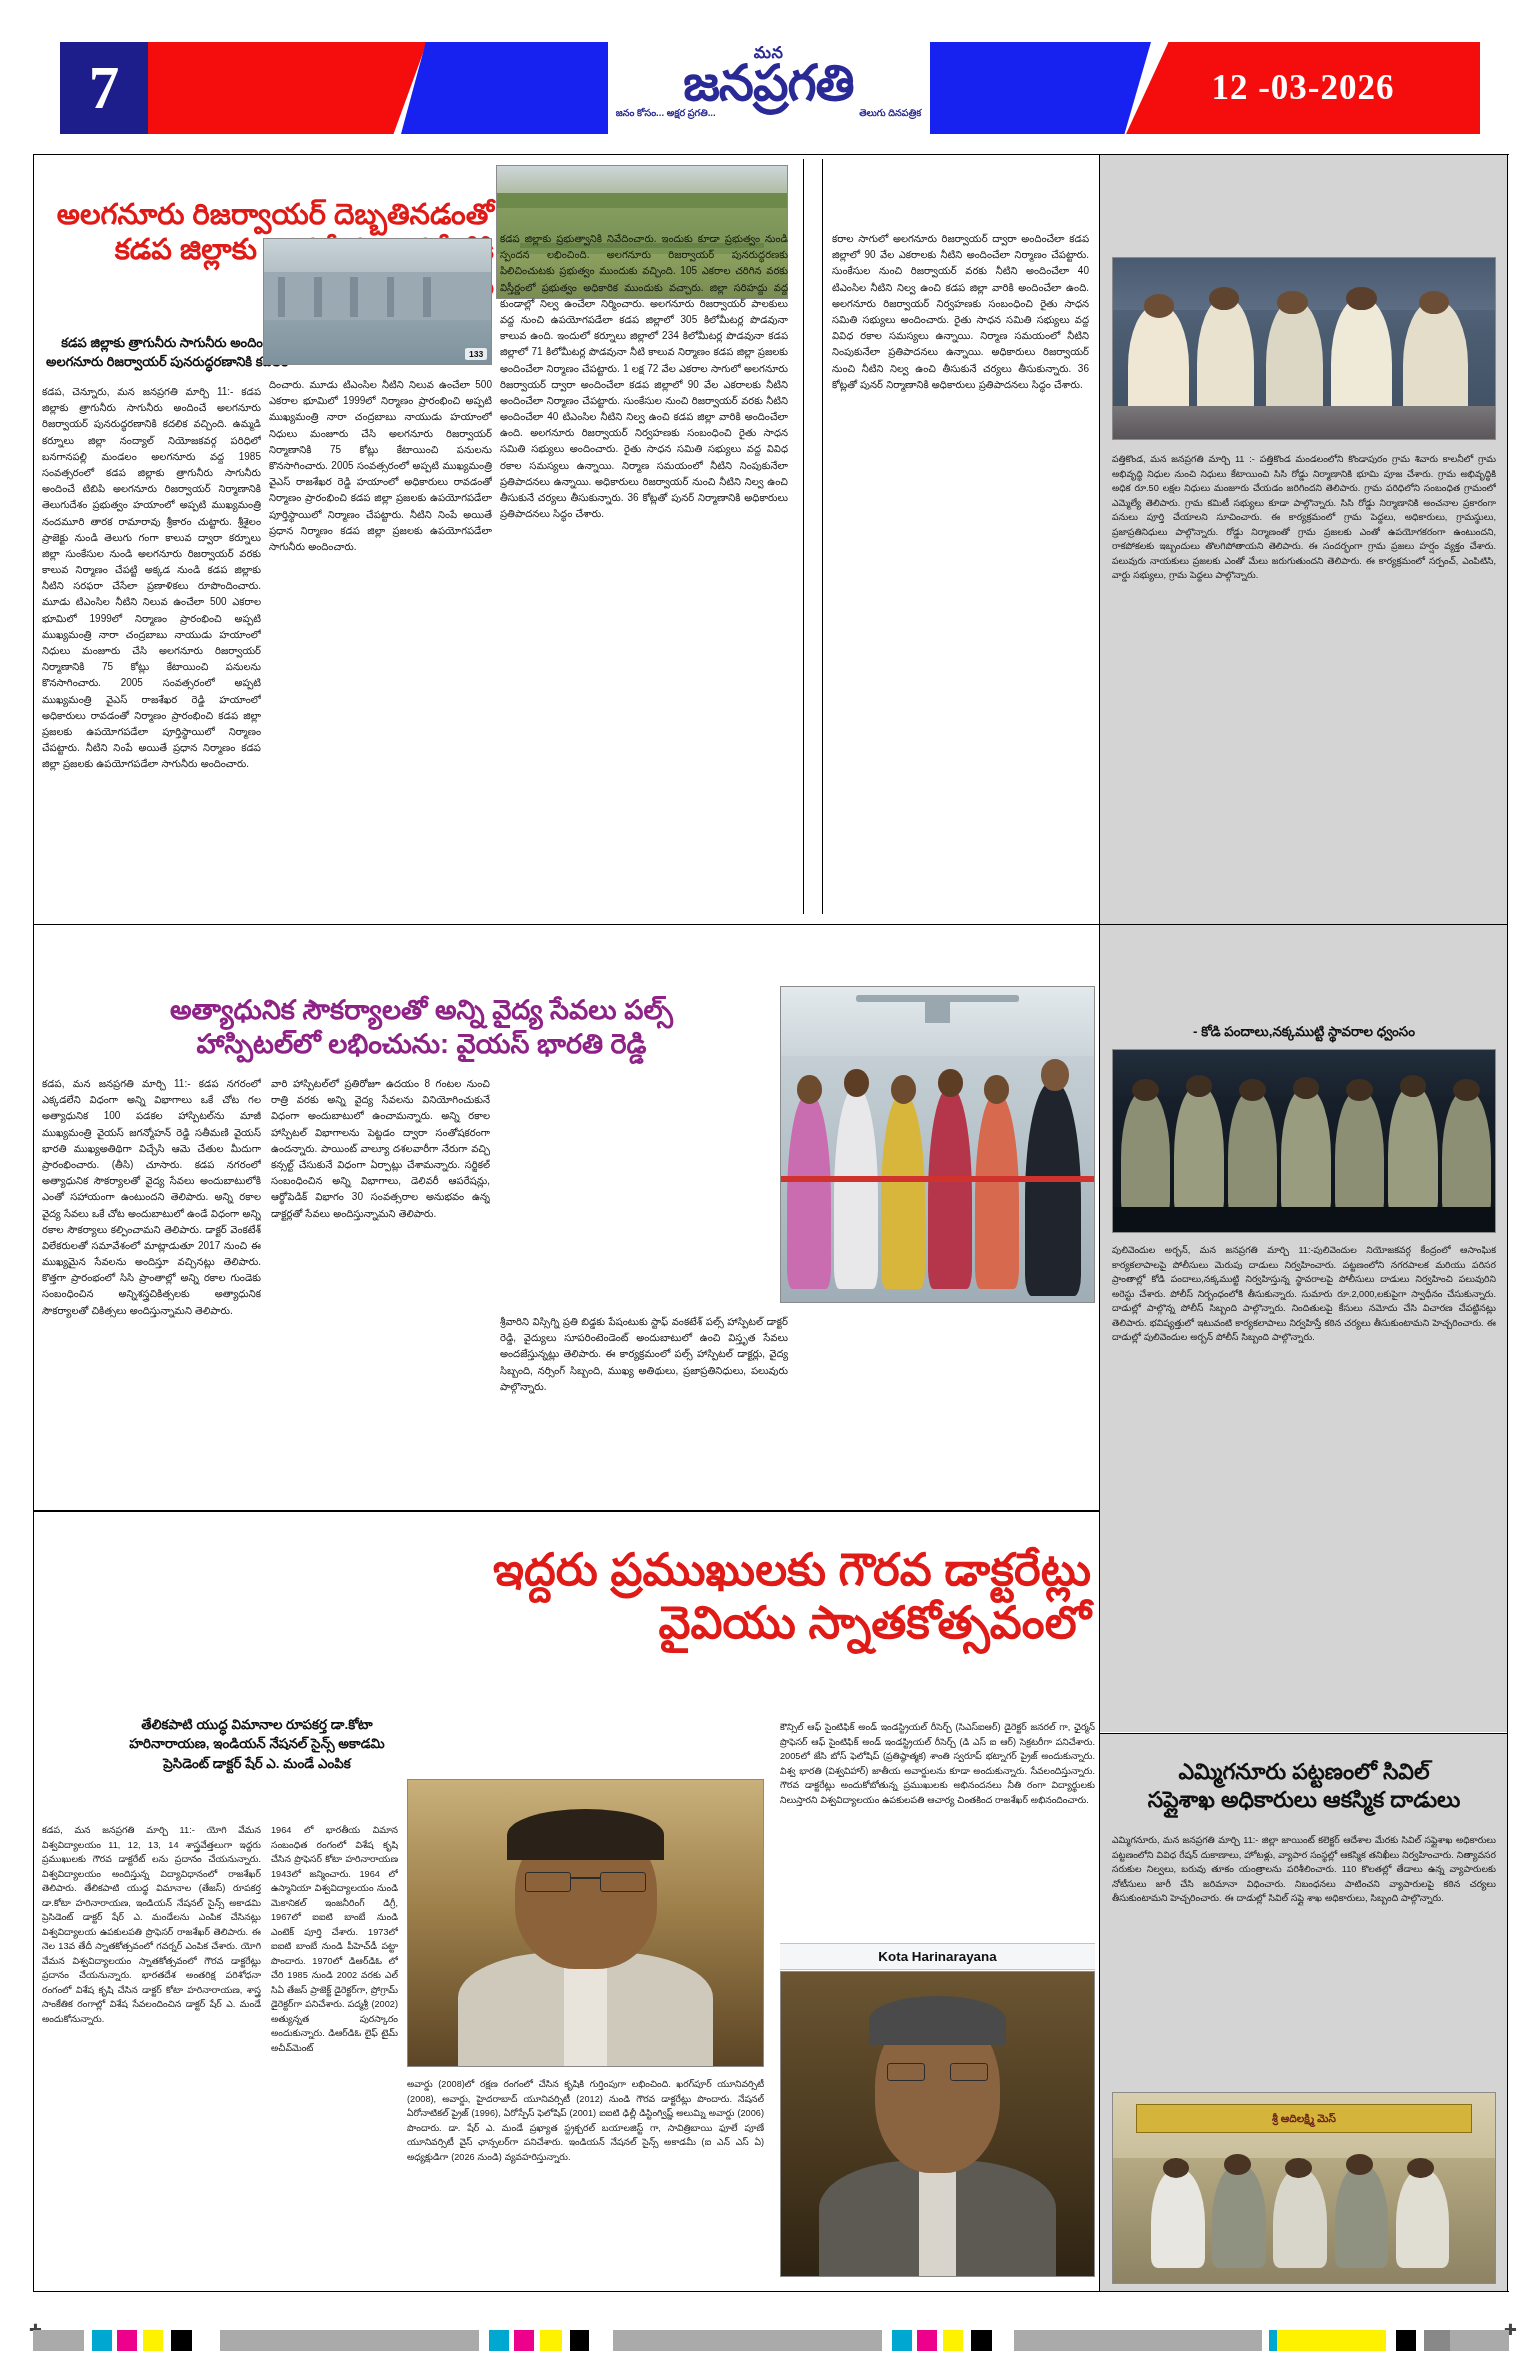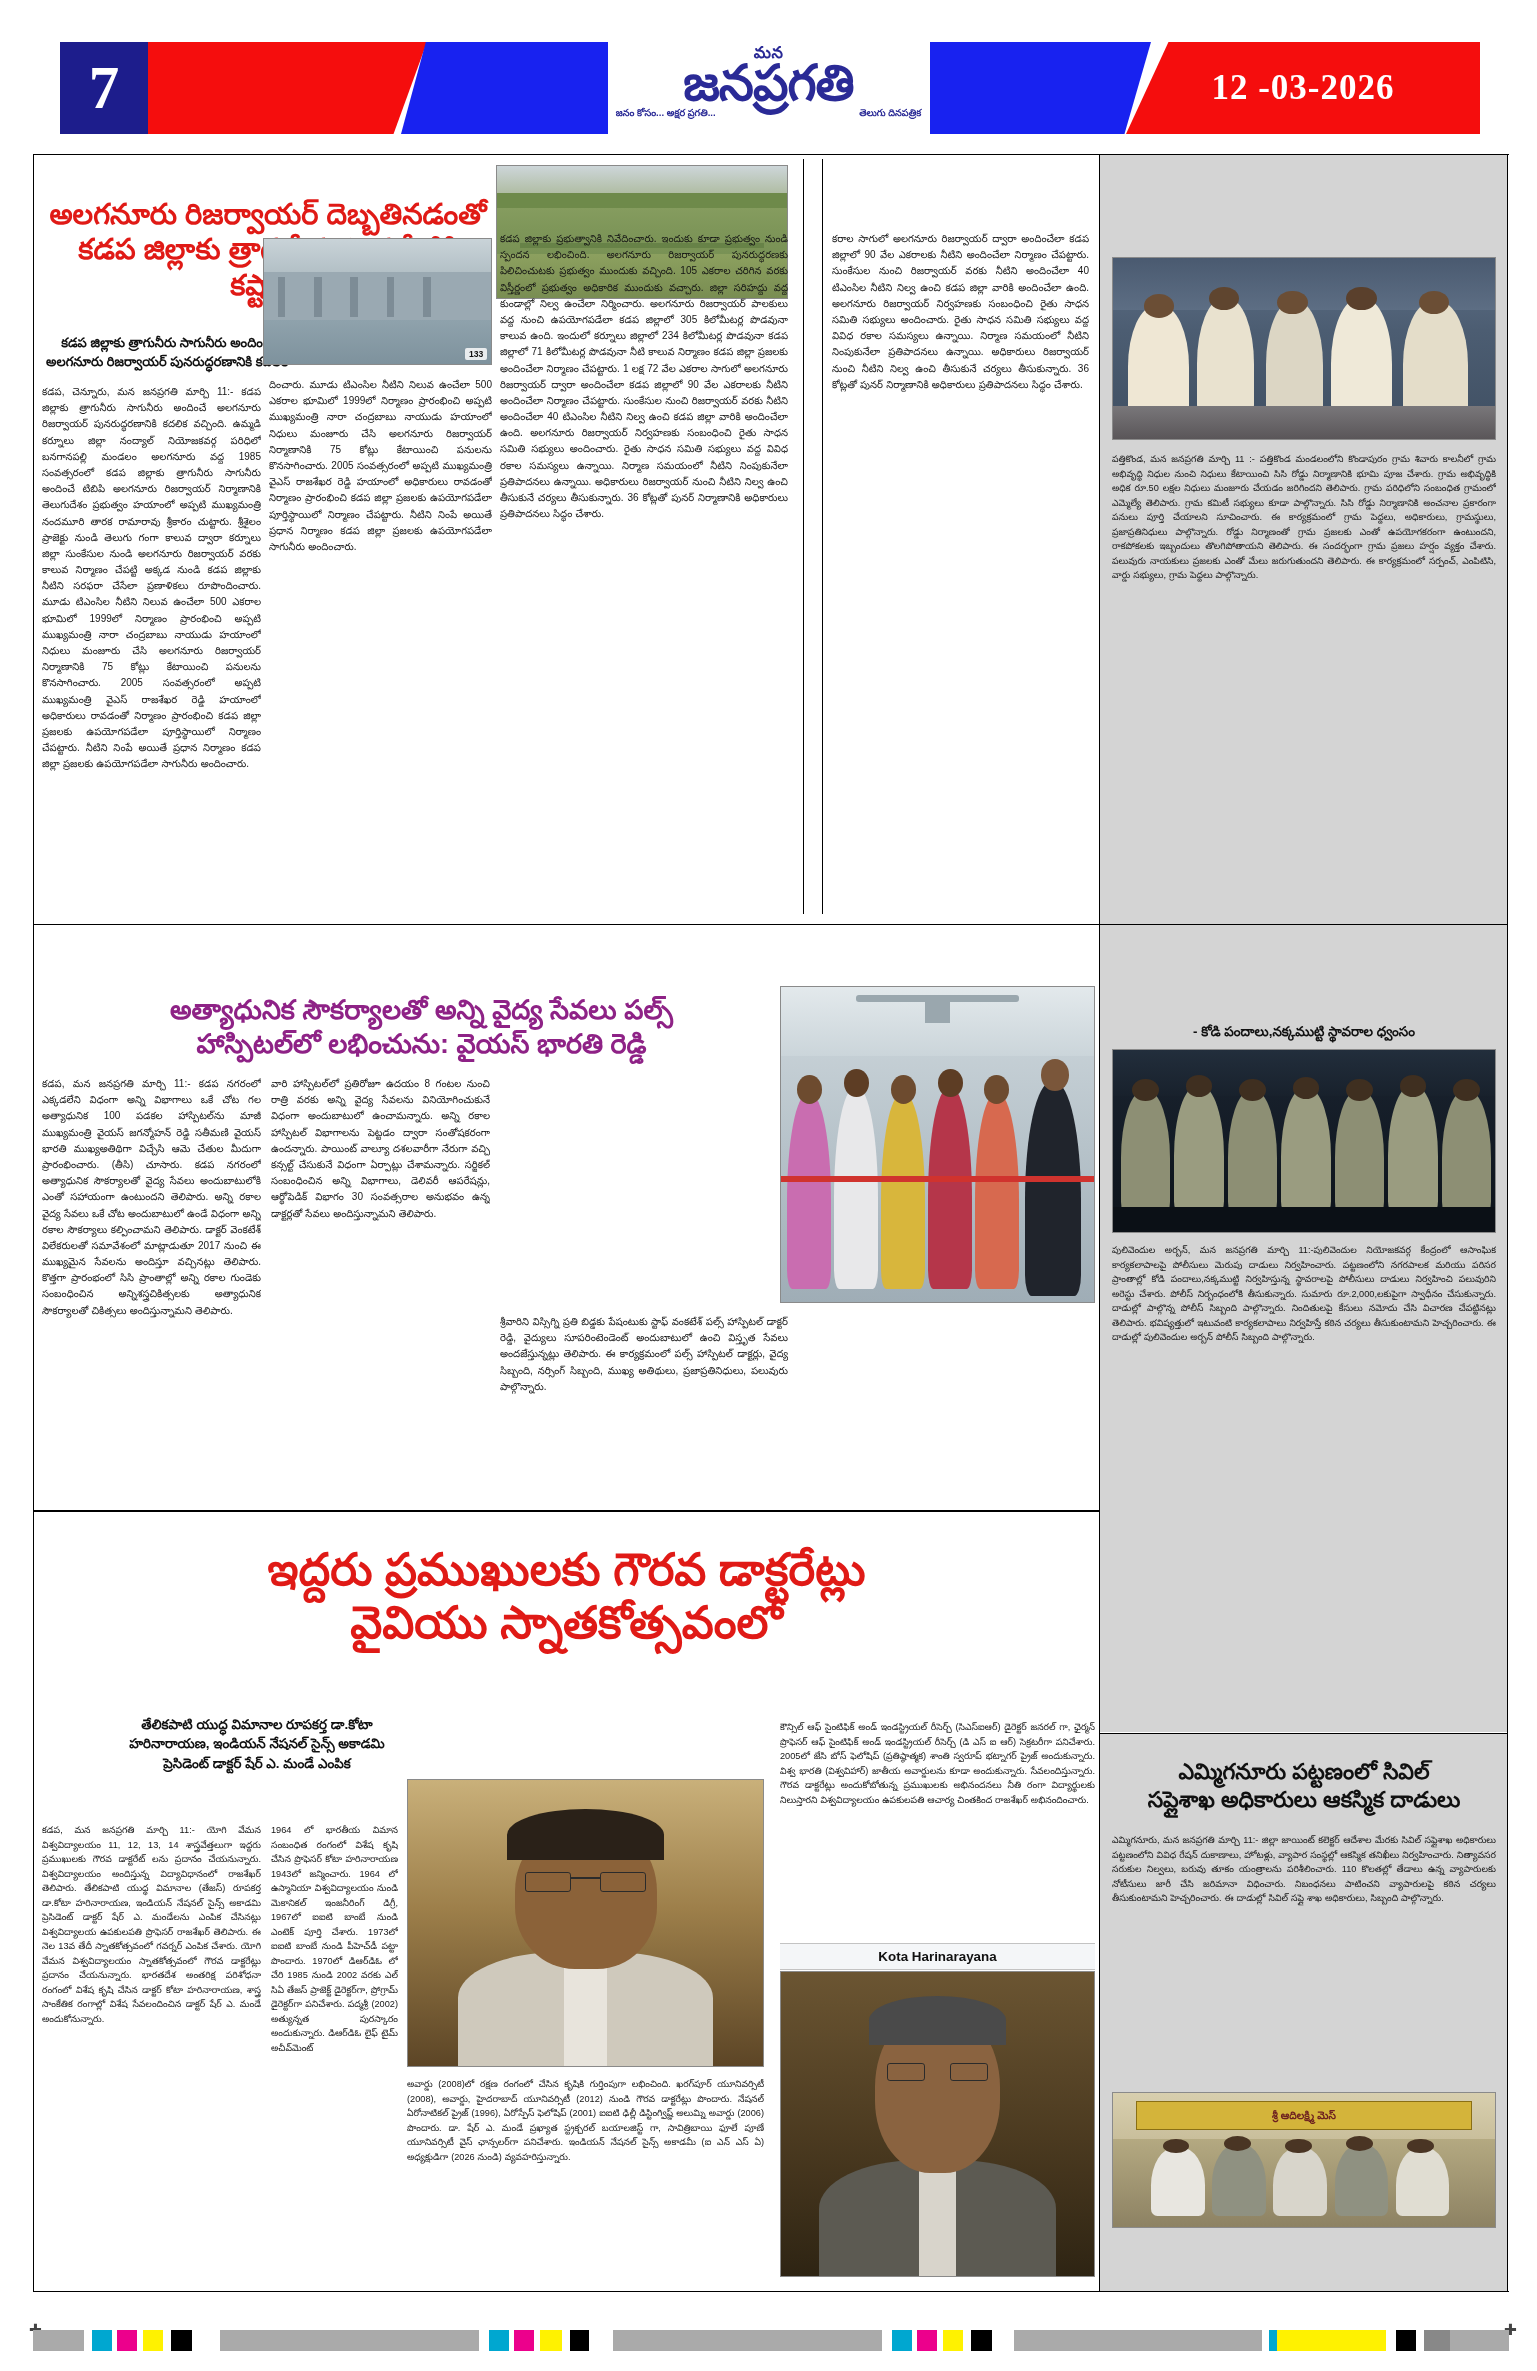--- a/index.html
+++ b/index.html
@@ -112,21 +112,21 @@
     position: absolute;
     height: 1px;
     background: #000000;
   }
   .hrule.thick { height: 1.9px; }
 
   
   .hl-red {
     color: #e01a16;
     font-weight: bold;
-    text-align: center;
+    text-align: right;
     line-height: 1.22;
     font-family: "Liberation Sans", sans-serif;
   }
   .hl-purple {
     color: #8e2286;
     font-weight: bold;
     text-align: center;
     line-height: 1.25;
   }
   .hl-black {
@@ -352,21 +352,21 @@
 
   <div class="greybox" style="left:1100px; top:1734px; width:407px; height:557px;"></div>
 
   <div class="hl-black" style="position:absolute; left:1110px; top:1758px; width:388px; font-size:22px;">
     <div>ఎమ్మిగనూరు పట్టణంలో సివిల్</div>
     <div>సప్లైశాఖ అధికారులు ఆకస్మిక దాడులు</div>
   </div>
 
   <div class="bodytext tiny" style="position:absolute; left:1112px; top:1833px; width:384px; height:248px; overflow:hidden;">ఎమ్మిగనూరు, మన జనప్రగతి మార్చి 11:- జిల్లా జాయింట్ కలెక్టర్ ఆదేశాల మేరకు సివిల్ సప్లైశాఖ అధికారులు పట్టణంలోని వివిధ రేషన్ దుకాణాలు, హోటళ్లు, వ్యాపార సంస్థల్లో ఆకస్మిక తనిఖీలు నిర్వహించారు. నిత్యావసర సరుకుల నిల్వలు, బరువు తూకం యంత్రాలను పరిశీలించారు. 110 కొలతల్లో తేడాలు ఉన్న వ్యాపారులకు నోటీసులు జారీ చేసి జరిమానా విధించారు. నిబంధనలు పాటించని వ్యాపారులపై కఠిన చర్యలు తీసుకుంటామని హెచ్చరించారు. ఈ దాడుల్లో సివిల్ సప్లై శాఖ అధికారులు, సిబ్బంది పాల్గొన్నారు.</div>
 
-  <div class="photo" style="left:1112px; top:2092px; width:384px; height:136px;padding-left:22px;">
+  <div class="photo" style="left:1112px; top:2092px; width:384px; height:192px;padding-left:22px;">
     <div class="ph-inner shopfr"></div>
     <div style="position:absolute;left:6%;top:6%;width:88%;height:29px;background:#d4b43a;border:1.9px solid #8a6f14;"></div>
     <div style="position:absolute;left:6%;top:6%;width:88%;height:29px;color:#6d2020;font-size:10.6px;font-weight:bold;text-align:center;line-height:29px;">శ్రీ ఆదిలక్ష్మి మెస్</div>
     <div style="position:absolute;left:0;top:34%;right:0;bottom:0;background:linear-gradient(180deg,#b4a981,#8d8263);"></div>
     <div class="p-fig" style="left:10%;top:40%;width:14%;height:52%;background:#e8e6e0;"></div>
     <div class="p-head" style="left:13%;top:34%;width:7%;height:11%;background:#4a3524;"></div>
     <div class="p-fig" style="left:26%;top:38%;width:14%;height:54%;background:#8f9181;"></div>
     <div class="p-head" style="left:29%;top:32%;width:7%;height:11%;background:#4a3524;"></div>
     <div class="p-fig" style="left:42%;top:40%;width:14%;height:52%;background:#d8d5cb;"></div>
     <div class="p-head" style="left:45%;top:34%;width:7%;height:11%;background:#4a3524;"></div>

